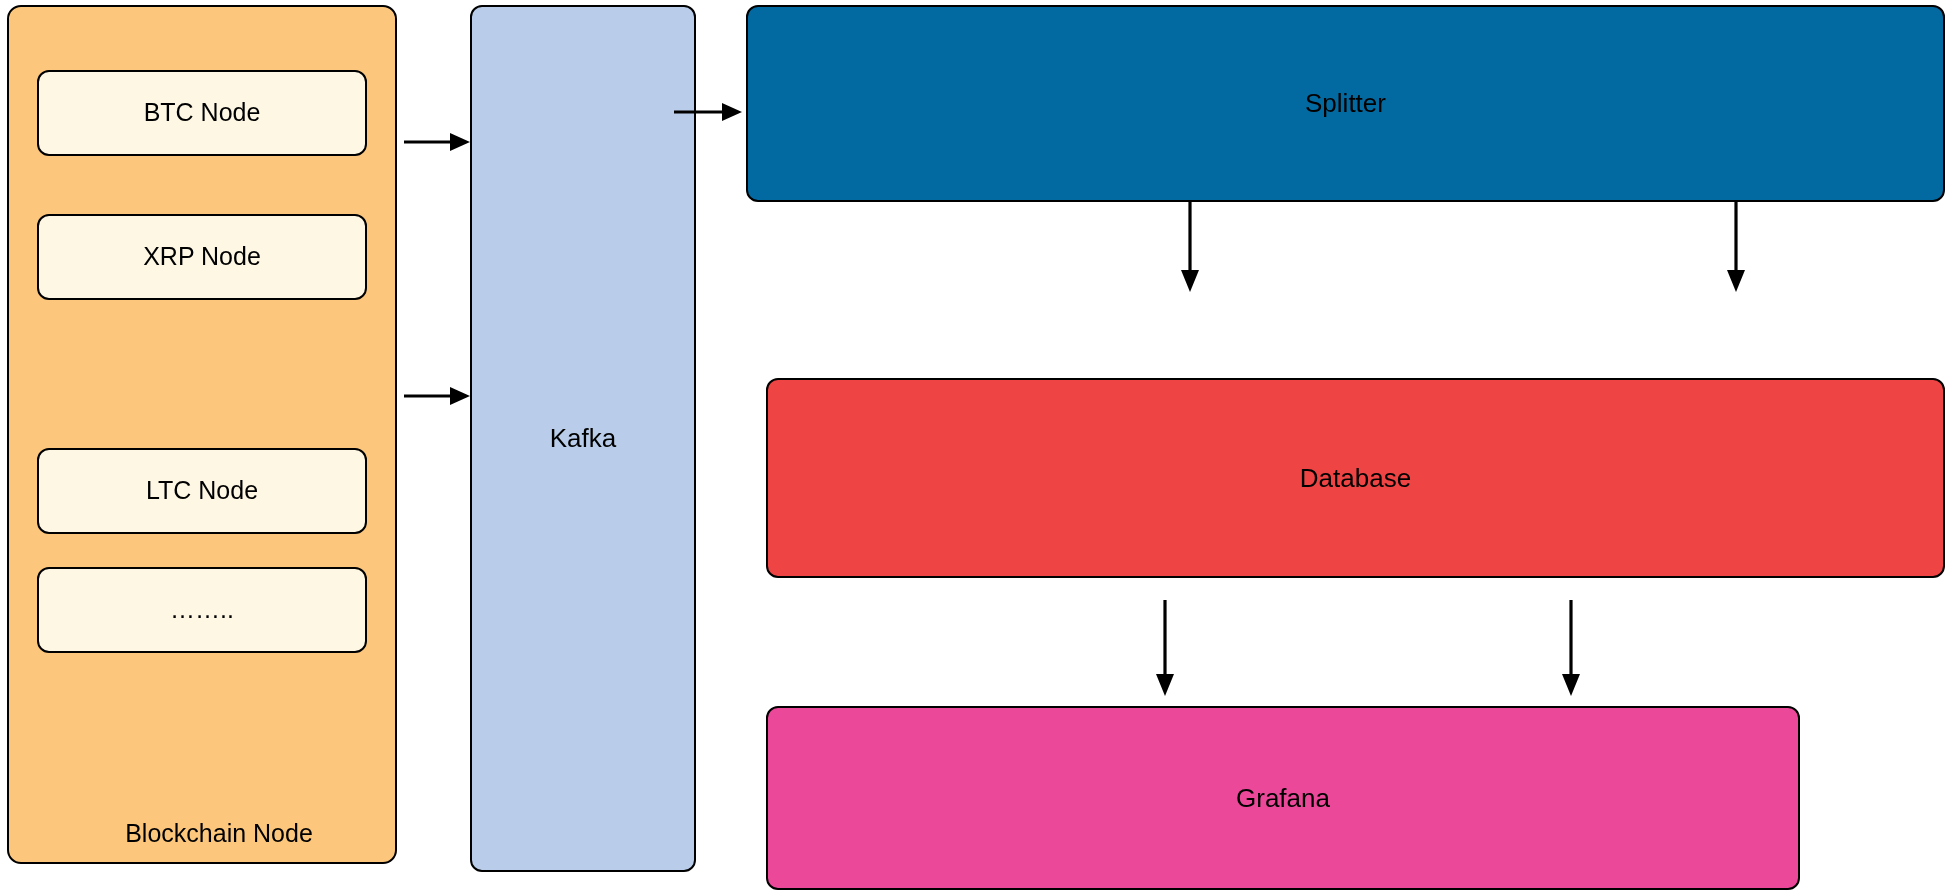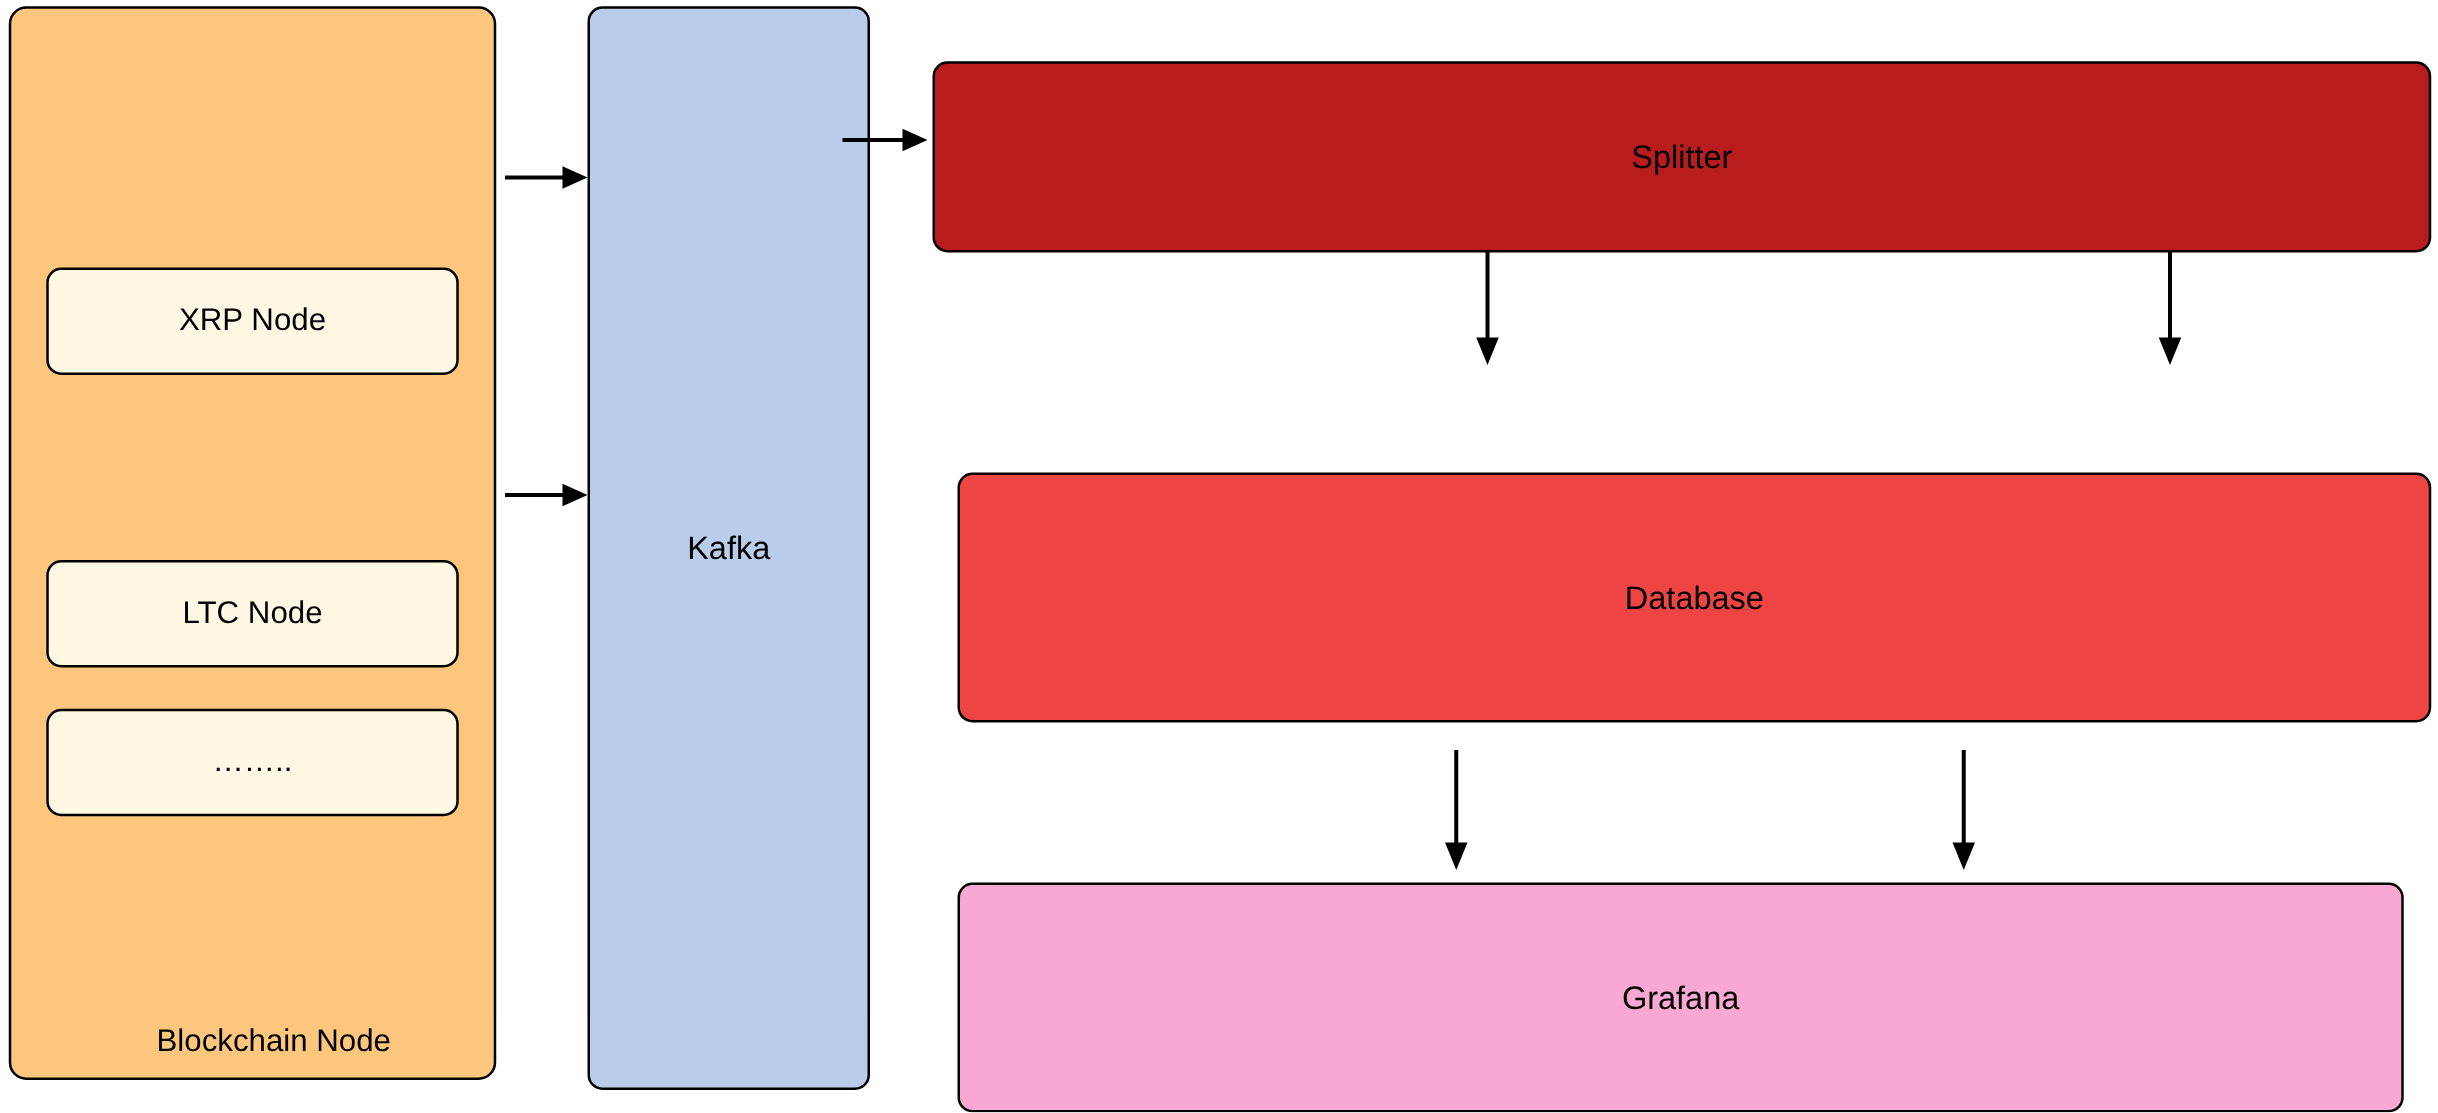--- a/index.html
+++ b/index.html
@@ -80,58 +80,60 @@
     width: 226px;
     height: 867px;
     background: #B9CDEA;
   }
 
   
   #splitter-node {
     left: 746px;
     top: 5px;
     width: 1199px;
-    height: 153px;
-    background: #b91c1c;
-    margin-top: 44px;
+    height: 197px;
+    background: #0369a1;
   }
 
   
   #database-node {
     left: 766px;
     top: 378px;
     width: 1179px;
     height: 200px;
     background: #ef4444;
   }
 
   
   #grafana-node {
     left: 766px;
     top: 706px;
-    width: 1157px;
+    width: 1034px;
     height: 184px;
-    background: #f9a8d4;
+    background: #ec4899;
   }
 
   
   .arrow {
     position: absolute;
     overflow: visible;
   }
   .arrow line { stroke: #000000; stroke-width: 3.2; }
   .arrow polygon { fill: #000000; }
 </style>
 </head>
 <body>
 
 <div id="canvas">
 
   <div class="node" id="blockchain-group">
 
+    <div class="chain-node" style="top:63px;">
+      <span class="node-label">BTC Node</span>
+    </div>
 
     <div class="chain-node" style="top:190px;margin-top:17px;">
       <span class="node-label">XRP Node</span>
     </div>
 
 
     <div class="chain-node" style="top:441px;">
       <span class="node-label">LTC Node</span>
     </div>
 

